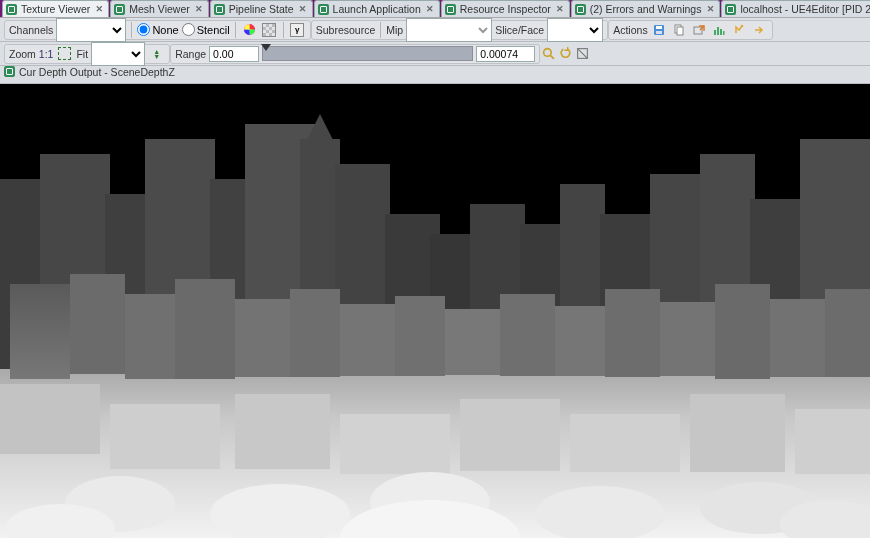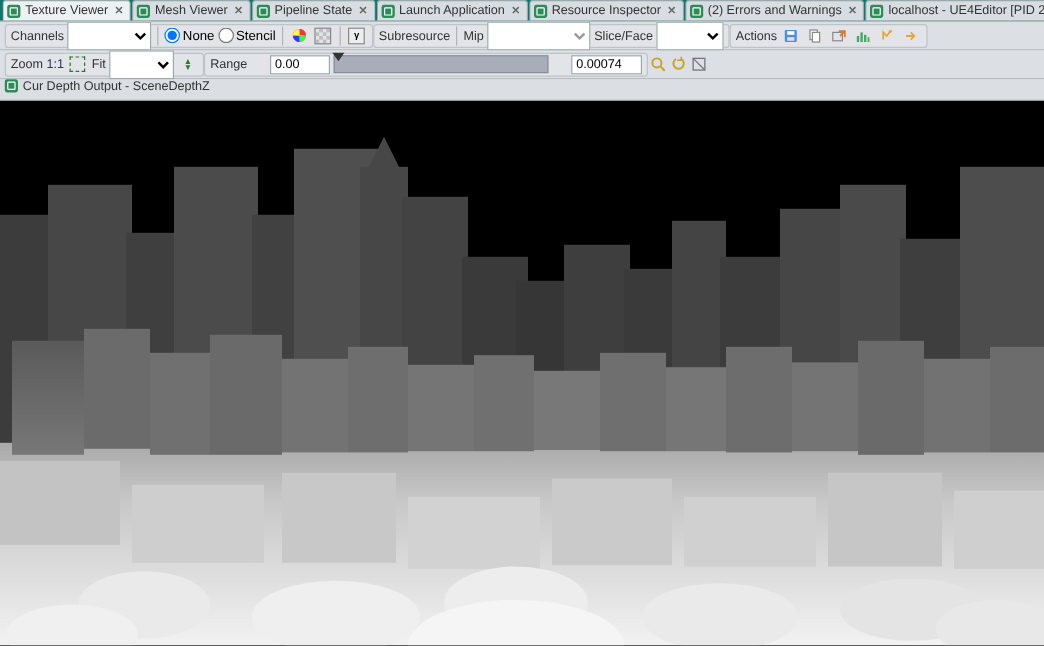--- a/index.html
+++ b/index.html
@@ -7,21 +7,21 @@
     font-family: "Segoe UI", Tahoma, sans-serif;
     font-size: 11px;
     background: #d4d0c8;
     width: 870px;
     height: 538px;
     overflow: hidden;
     color: #000;
   }
   .tabstrip {
     height: 18px;
-    background: #0f766e;
+    background: #701a75;
     display: flex;
     align-items: stretch;
     border-bottom: 1px solid #aaa;
     padding-left: 2px;
   }
   .tab {
     display: flex;
     align-items: center;
     background: #d8dde3;
     border: 1px solid #9aa;
@@ -69,21 +69,21 @@
     padding:1px 4px;
     height:20px;
   }
   .tlabel { color:#333; font-size:10.5px; }
   select.small {
     height: 16px; font-size:10.5px; border:1px solid #9aa;
     background:#fff; padding:11px 2px;text-decoration:underline;
   }
   input[type=text].small {
     height: 16px; font-size:10.5px; border:1px solid #9aa;
-    padding: 0 3px; background:#fff;margin-left:16px;
+    padding: 0 3px; background:#fff;
   }
   .sep { width:1px; height:16px; background:#b0b3b8; margin:0 2px; }
   .iconbtn {
     width:17px; height:17px; display:flex; align-items:center; justify-content:center;
     border:1px solid transparent; border-radius:2px; cursor:pointer;
   }
   .radio-lbl { display:flex; align-items:center; gap:2px; }
   input[type=radio] { margin:0; }
   .checker {
     width:14px; height:14px;

